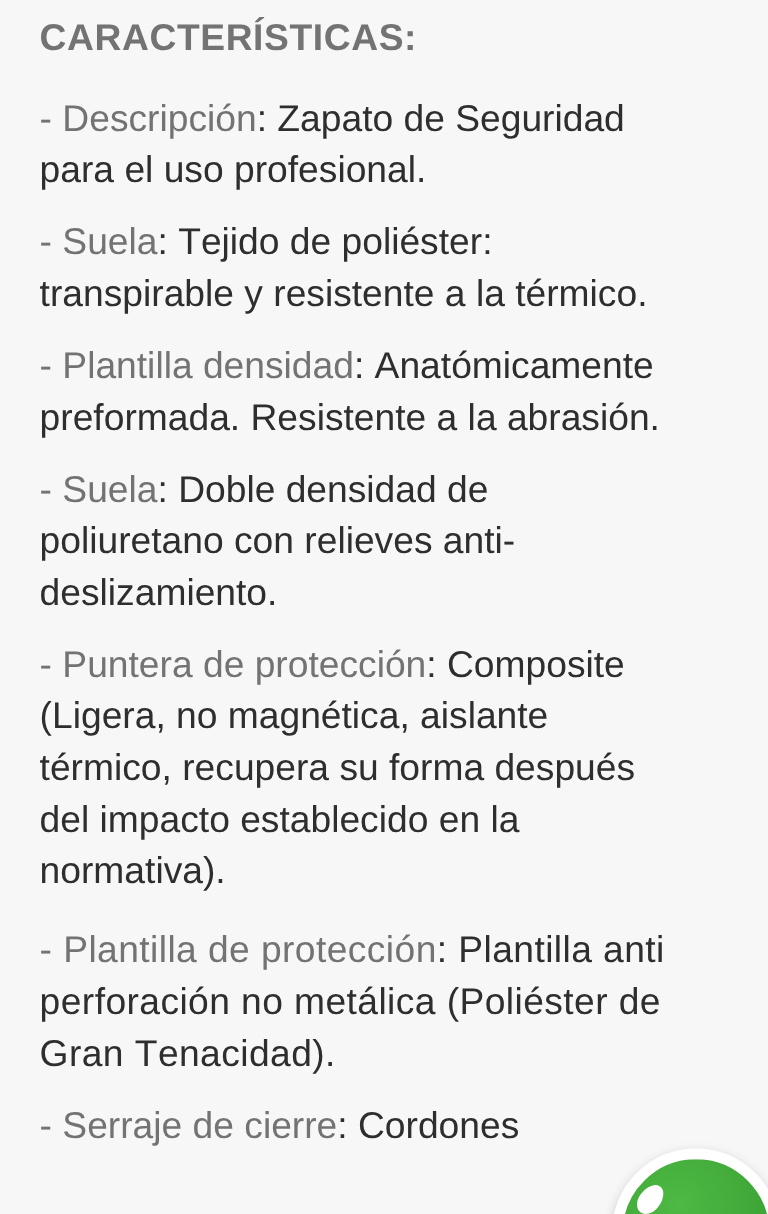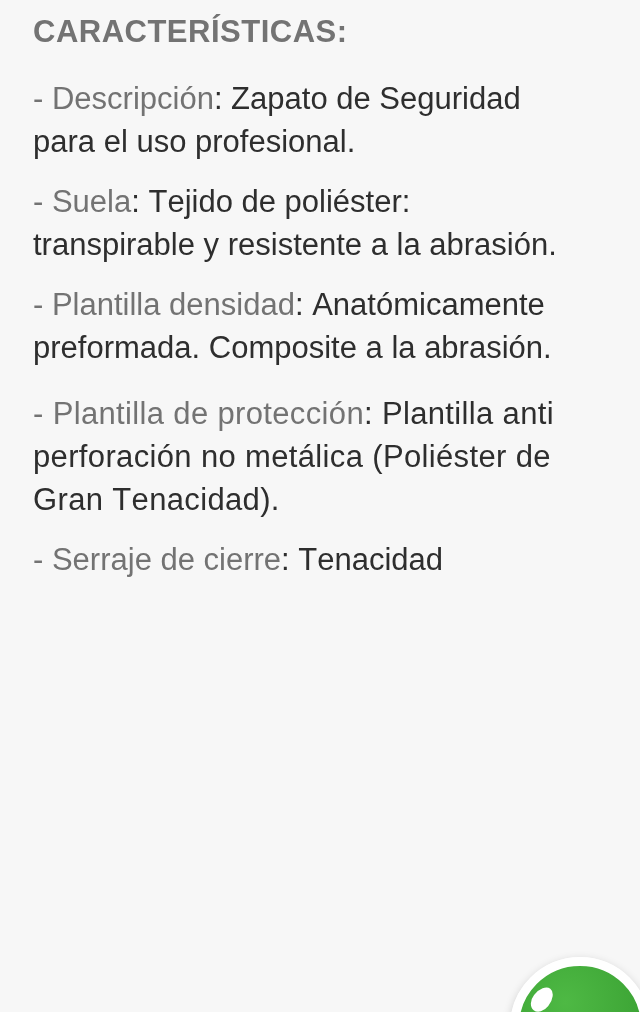--- a/index.html
+++ b/index.html
@@ -66,26 +66,28 @@
 </style>
 </head>
 <body>
 
 <div class="content">
   <h2 class="section-title">CARACTERÍSTICAS:</h2>
 
   <p class="item"><b>- Descripción</b><span>: Zapato de Seguridad para el uso profesional.</span></p>
 
 
-  <p class="item"><b>- Suela</b><span>: Tejido de poliéster: transpirable y resistente a la abrasión.</span></p>
+  <p class="item"><b>- Suela</b><span>: Tejido de poliéster: transpirable y resistente a la térmico.</span></p>
 
-  <p class="item"><b>- Plantilla densidad</b><span>: Anatómicamente preformada. Composite a la abrasión.</span></p>
+  <p class="item"><b>- Plantilla densidad</b><span>: Anatómicamente preformada. Resistente a la abrasión.</span></p>
 
+  <p class="item"><b>- Suela</b><span>: Doble densidad de poliuretano con relieves anti-deslizamiento.</span></p>
 
+  <p class="item"><b>- Puntera de protección</b><span>: Composite (Ligera, no magnética, aislante térmico, recupera su forma después del impacto establecido en la normativa).</span></p>
 
   <p class="item tight"><b>- Plantilla de protección</b><span>: Plantilla anti perforación no metálica (Poliéster de Gran Tenacidad).</span></p>
 
-  <p class="item"><b>- Serraje de cierre</b><span>: Tenacidad</span></p>
+  <p class="item"><b>- Serraje de cierre</b><span>: Cordones</span></p>
 </div>
 
 <div class="wa-btn">
   <span class="wa-glyph"></span>
 </div>
 
 </body></html>

